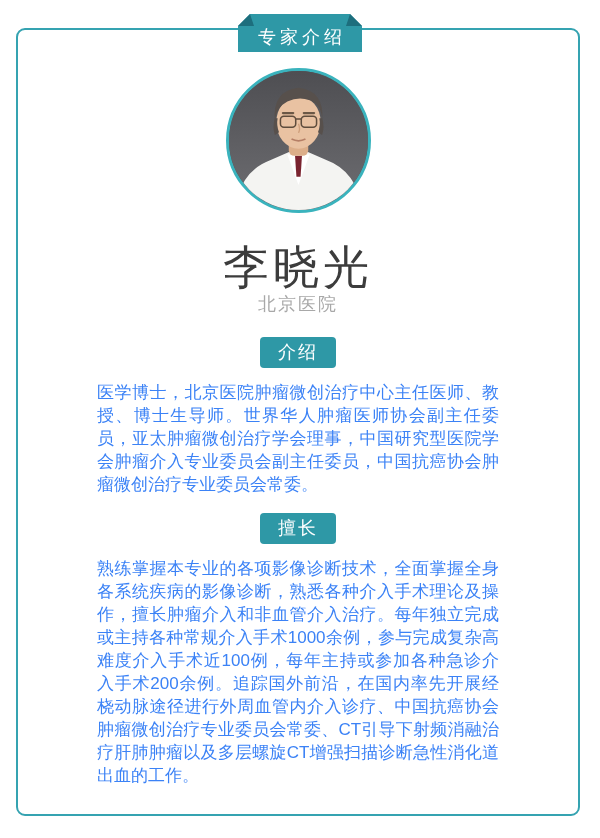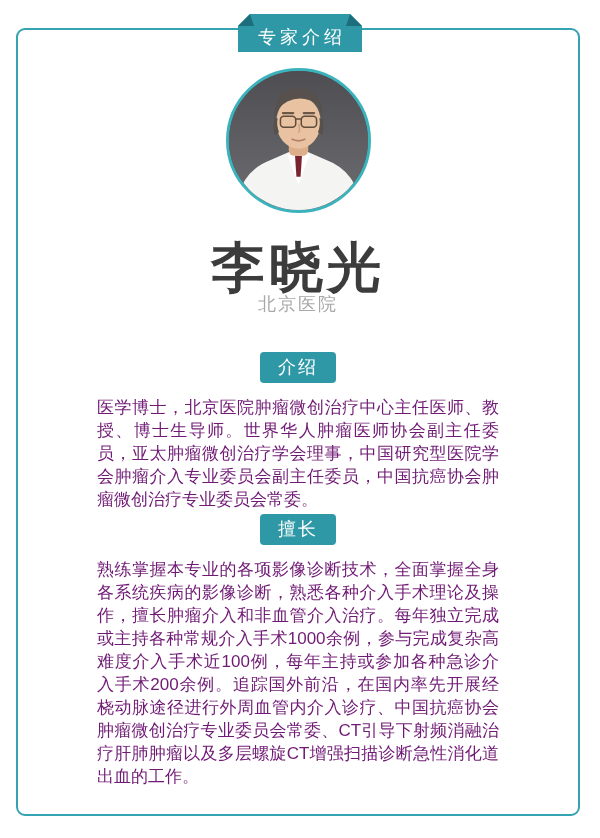--- a/index.html
+++ b/index.html
@@ -50,23 +50,23 @@
     height: 139px;
     border: 3px solid #3ab3bd;
     border-radius: 50%;
     overflow: hidden;
     background: #57575b;
   }
   .avatar-wrap svg { display: block; width: 139px; height: 139px; }
   .doctor-name {
     margin-top: 30px;
     font-family: "Liberation Serif", "DejaVu Serif", serif;
-    font-size: 54px;
+    font-size: 46px;
     line-height: 50px;
-    font-weight: bold;
+    font-weight: normal;
     color: #3c3c3c;
     letter-spacing: 4px;
   }
   .hospital {
     font-size: 18px;
     line-height: 22px;
     color: #a8a8a8;
     letter-spacing: 2px;
   }
   .section-badge {
@@ -74,29 +74,29 @@
     margin-top: 0;
     min-width: 36px;
     padding: 6px 18px;
     background: #2e98a6;
     border-radius: 4px;
     color: #ffffff;
     font-size: 18px;
     line-height: 19px;
     letter-spacing: 2px;
   }
-  .badge-intro { margin-top: 37px; }
-  .badge-skill { margin-top: 3px; }
+  .badge-intro { margin-top: 22px; }
+  .badge-skill { margin-top: 17px; }
   .section-text {
     width: 402px;
     margin: 13px auto 0;
     text-align: justify;
     font-size: 17px;
     line-height: 23px;
-    color: #701a75;
+    color: #3b82f6;
   }
 </style>
 </head>
 <body>
 
 <div class="page">
 
   <div class="ribbon">
     <svg width="124" height="38" viewBox="0 0 124 38">
       <polygon points="0,12 12,0 112,0 124,12 124,38 0,38" fill="#2e98a6"></polygon>

